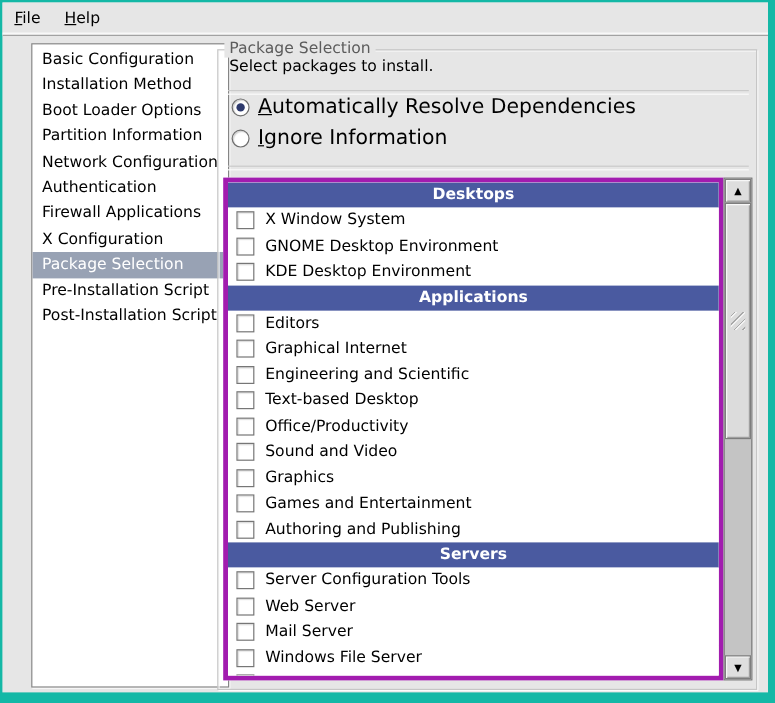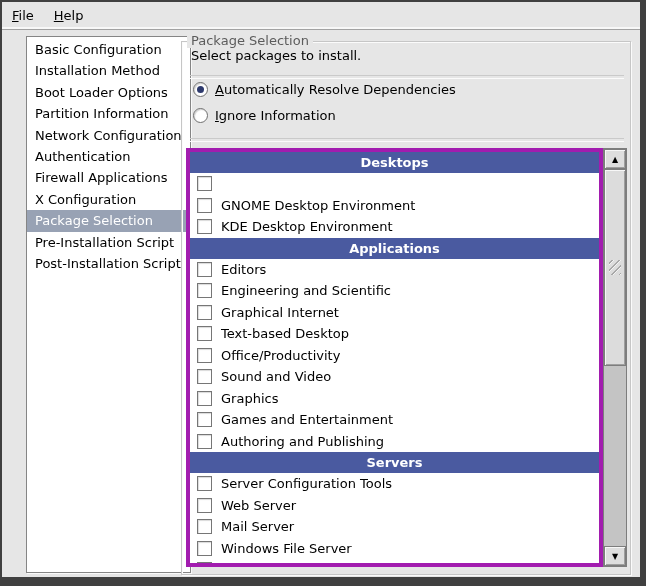--- a/index.html
+++ b/index.html
@@ -4,21 +4,21 @@
 <style>
   html,body{margin:0;padding:0;}
   body{
     font-family:"DejaVu Sans", sans-serif;
     -webkit-font-smoothing:antialiased;
     background:#ffffff;
   }
   .window{
     position:relative;
     width:646px;height:586px;
-    background:#404040;
+    background:#14b8a6;
     box-sizing:border-box;
     overflow:hidden;
     padding-left:44px;
   }
   .win-bg{
     position:absolute;
     left:2px;top:2px;
     width:638px;height:575px;
     background:#e6e6e6;
     overflow:hidden;
@@ -104,21 +104,21 @@
     flex:0 0 auto;
   }
   .radio-circle .dot{
     display:none;
     position:absolute;left:3px;top:3px;
     width:7px;height:7px;border-radius:50%;
     background:#2e3a6d;
   }
   .radio-row.checked .radio-circle .dot{display:block;}
   .radio-label{
-    margin-left:7px;font-size:13px;color:#000;white-space:nowrap;
+    margin-left:7px;font-size:17px;color:#000;white-space:nowrap;
   }
   .radio-label .mnemonic{text-decoration:underline;}
   
   .pkg-viewport{
     position:absolute;left:184px;top:146px;
     width:417px;height:419px;
     background:#fff;
     border:4px solid #a21caf;
     box-sizing:border-box;
     overflow:hidden;
@@ -228,41 +228,42 @@
         <span class="radio-label"><span class="mnemonic">I</span><span>gnore Information</span></span>
       </div>
 
       <div class="hsep sep2"></div>
     </div>
 
     <div class="pkg-viewport" id="pkg-list">
         <div class="pkg-header">Desktops</div>
         <div class="pkg-row">
           <span class="pkg-checkbox"></span>
+          <span class="pkg-label">X Window System</span>
         </div>
         <div class="pkg-row">
           <span class="pkg-checkbox"></span>
           <span class="pkg-label">GNOME Desktop Environment</span>
         </div>
         <div class="pkg-row">
           <span class="pkg-checkbox"></span>
           <span class="pkg-label">KDE Desktop Environment</span>
         </div>
         <div class="pkg-header">Applications</div>
         <div class="pkg-row">
           <span class="pkg-checkbox"></span>
           <span class="pkg-label">Editors</span>
         </div>
         <div class="pkg-row">
           <span class="pkg-checkbox"></span>
+          <span class="pkg-label">Graphical Internet</span>
+        </div>
+        <div class="pkg-row">
+          <span class="pkg-checkbox"></span>
           <span class="pkg-label">Engineering and Scientific</span>
-        </div>
-        <div class="pkg-row">
-          <span class="pkg-checkbox"></span>
-          <span class="pkg-label">Graphical Internet</span>
         </div>
         <div class="pkg-row">
           <span class="pkg-checkbox"></span>
           <span class="pkg-label">Text-based Desktop</span>
         </div>
         <div class="pkg-row">
           <span class="pkg-checkbox"></span>
           <span class="pkg-label">Office/Productivity</span>
         </div>
         <div class="pkg-row">

